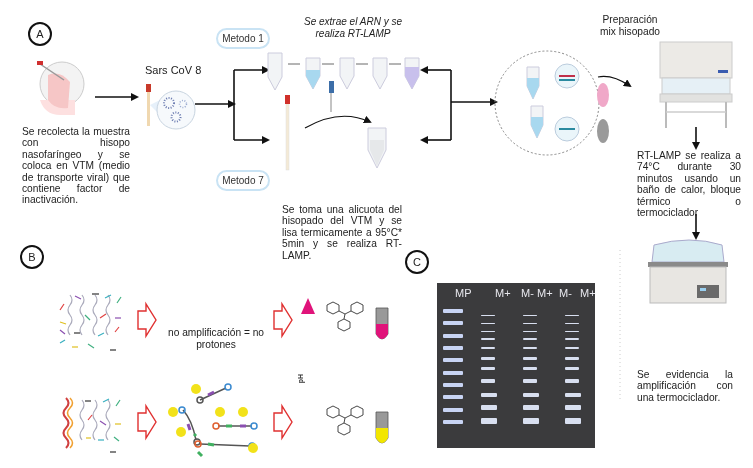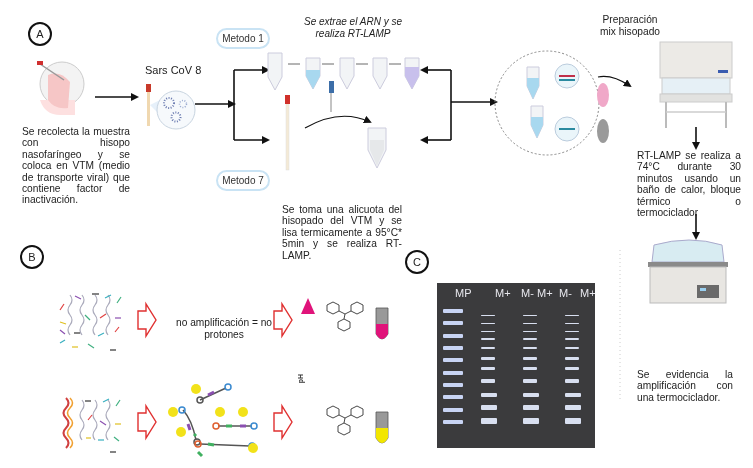--- a/index.html
+++ b/index.html
@@ -260,21 +260,21 @@
 <div class="method-pill" style="left:216px;top:170px;width:54px;height:21px;">Metodo 7</div>
 <div class="abs justify" style="left:282px;top:170px;width:120px;margin-top:34px;">Se toma una alicuota del hisopado del VTM y se lisa termicamente a 95°C* 5min y se realiza RT- LAMP.</div>
 
 <div class="abs center-text" style="left:595px;top:14px;width:70px;">Preparación mix hisopado</div>
 
 <div class="abs justify" style="left:637px;top:150px;width:104px;">RT-LAMP se realiza a 74°C durante 30 minutos usando un baño de calor, bloque térmico o termociclador</div>
 
 <div class="abs justify" style="left:637px;top:369px;width:96px;">Se evidencia la amplificación con una termociclador.</div>
 
 <div class="panel-badge" style="left:20px;top:245px;">B</div>
-<div class="abs center-text" style="left:162px;top:317px;width:108px;font-size:10.2px;margin-left:8px;">no amplificación = no protones</div>
+<div class="abs center-text" style="left:162px;top:327px;width:108px;font-size:10.2px;">no amplificación = no protones</div>
 <div class="abs" style="left:296px;top:375px;font-size:7px;font-weight:bold;transform:rotate(-90deg);color:#333;">pH</div>
 
 <div class="panel-badge" style="left:405px;top:250px;">C</div>
 
 <div class="gel">
   <span class="gel-label" style="left:6px;">MP</span>
   <span class="gel-label" style="left:46px;">M+</span>
   <span class="gel-label" style="left:72px;">M-</span>
   <span class="gel-label" style="left:88px;">M+</span>
   <span class="gel-label" style="left:110px;">M-</span>

